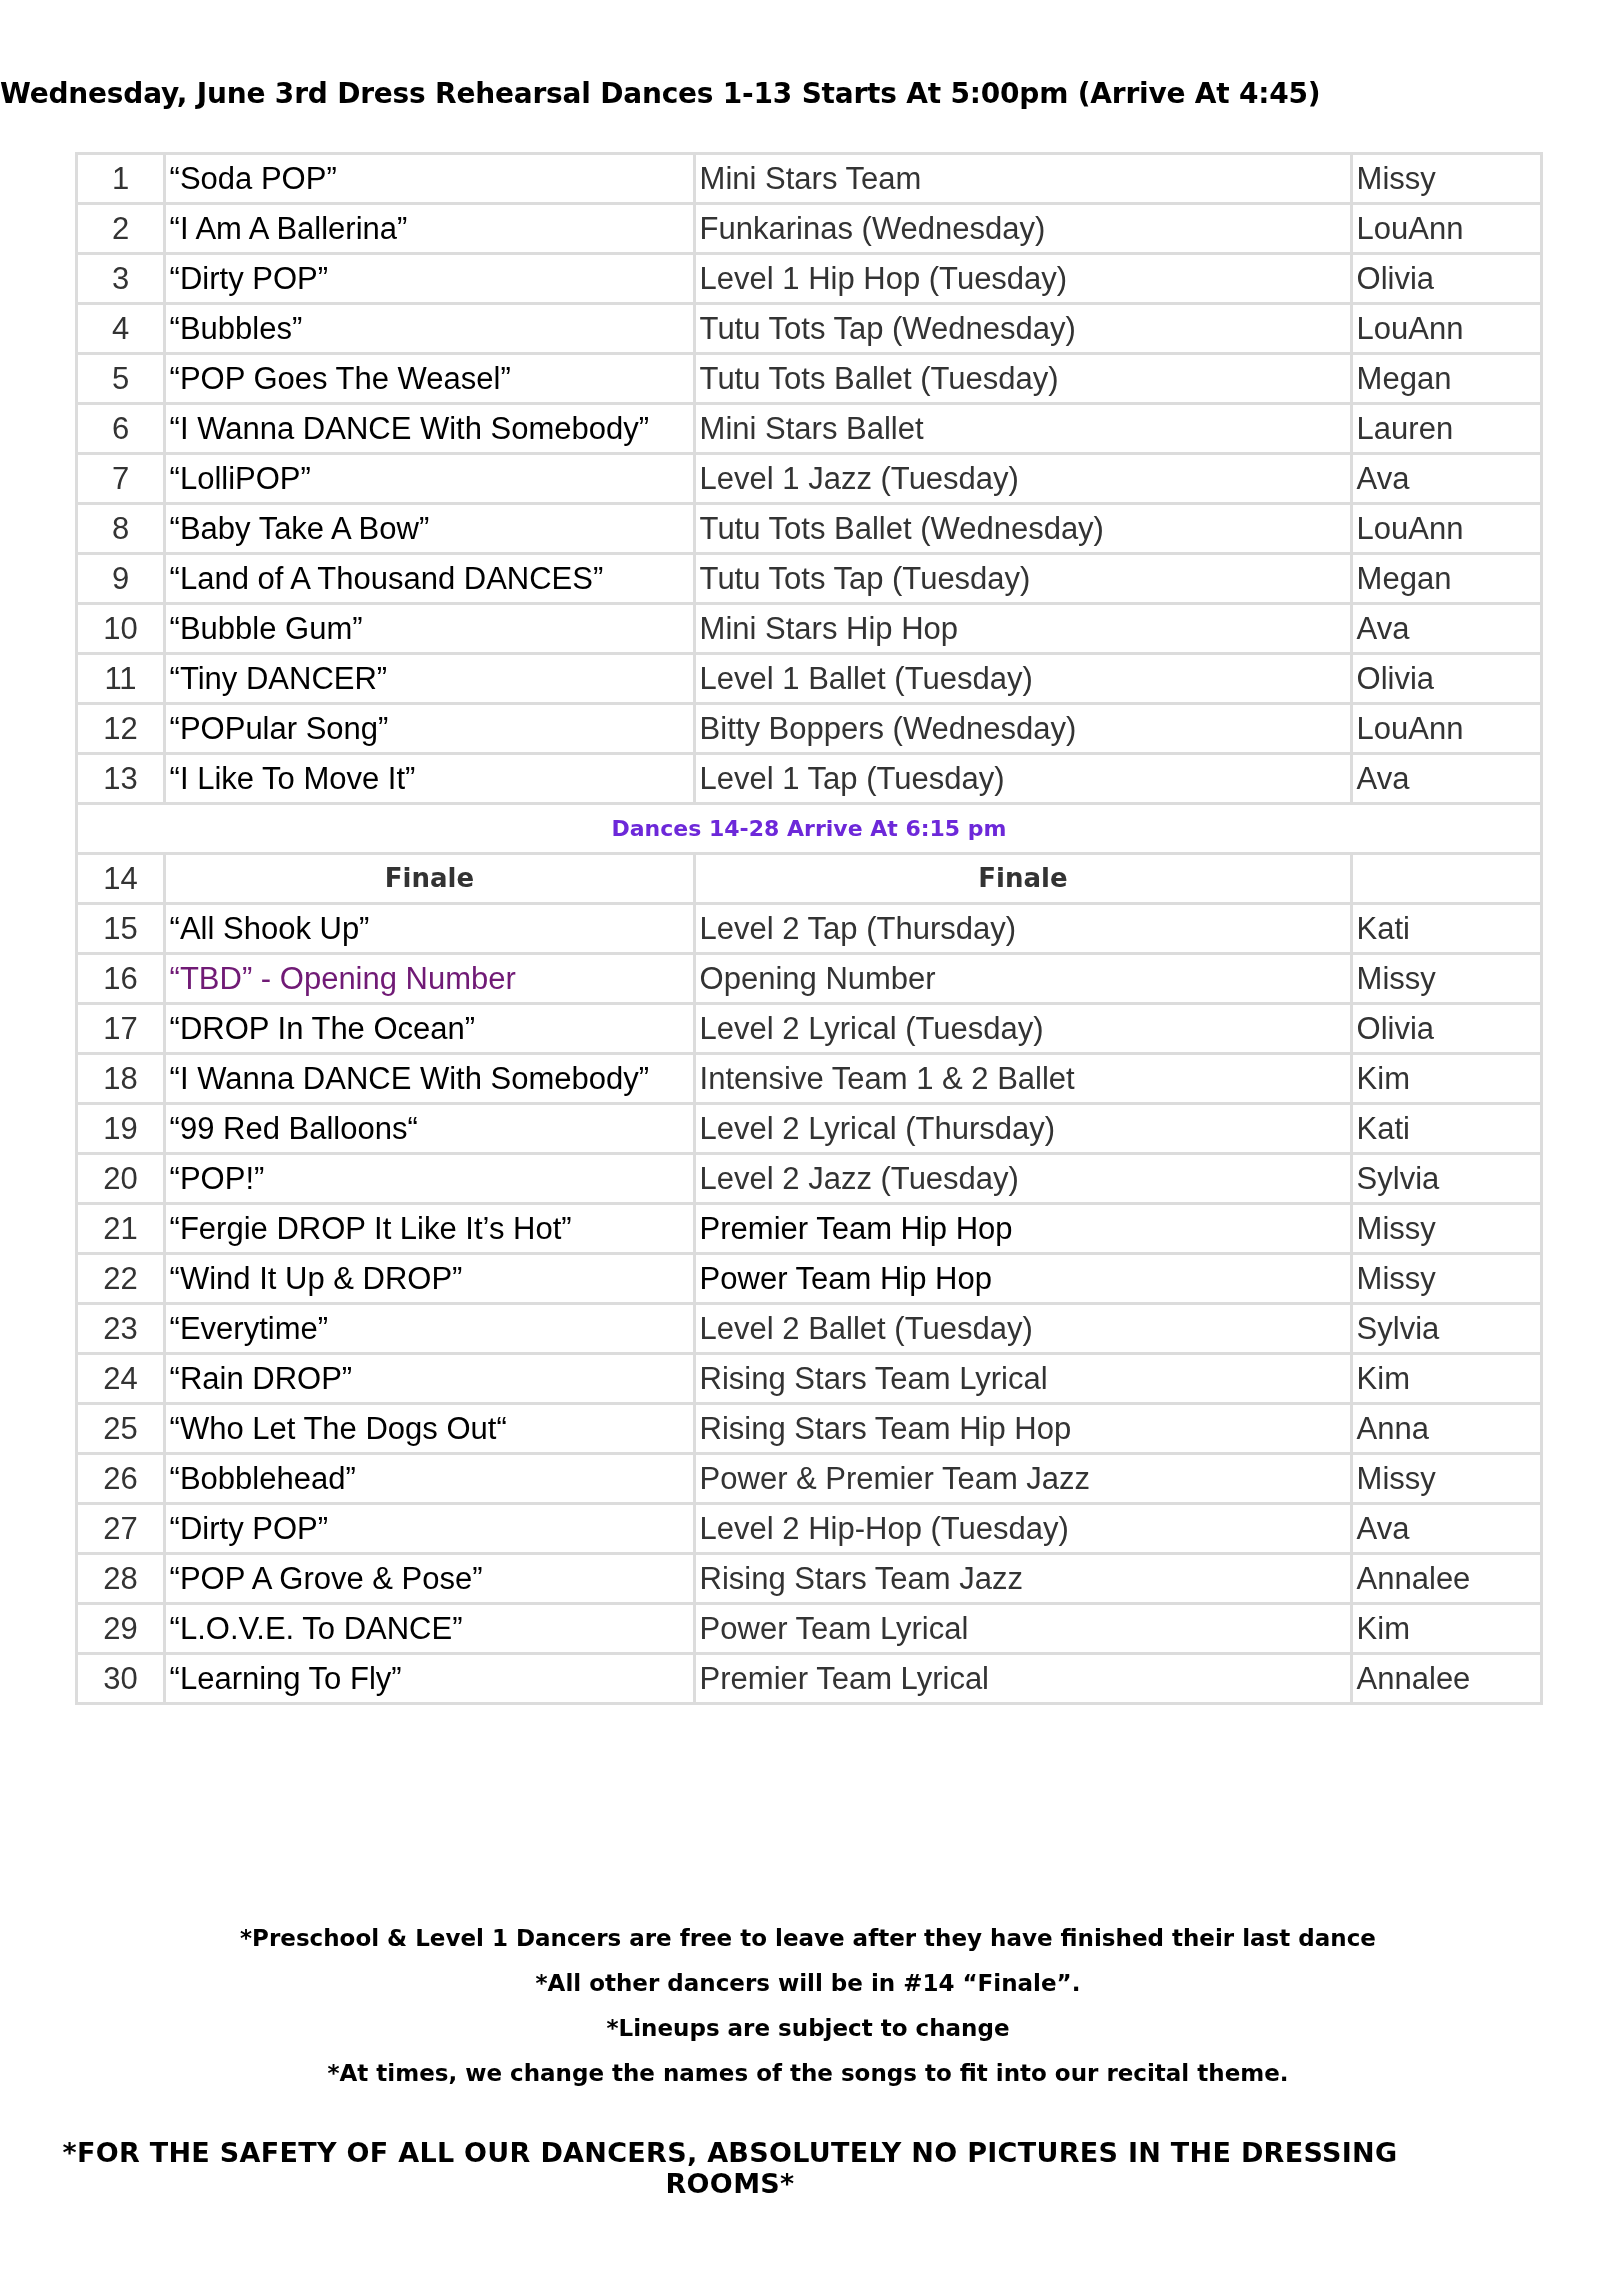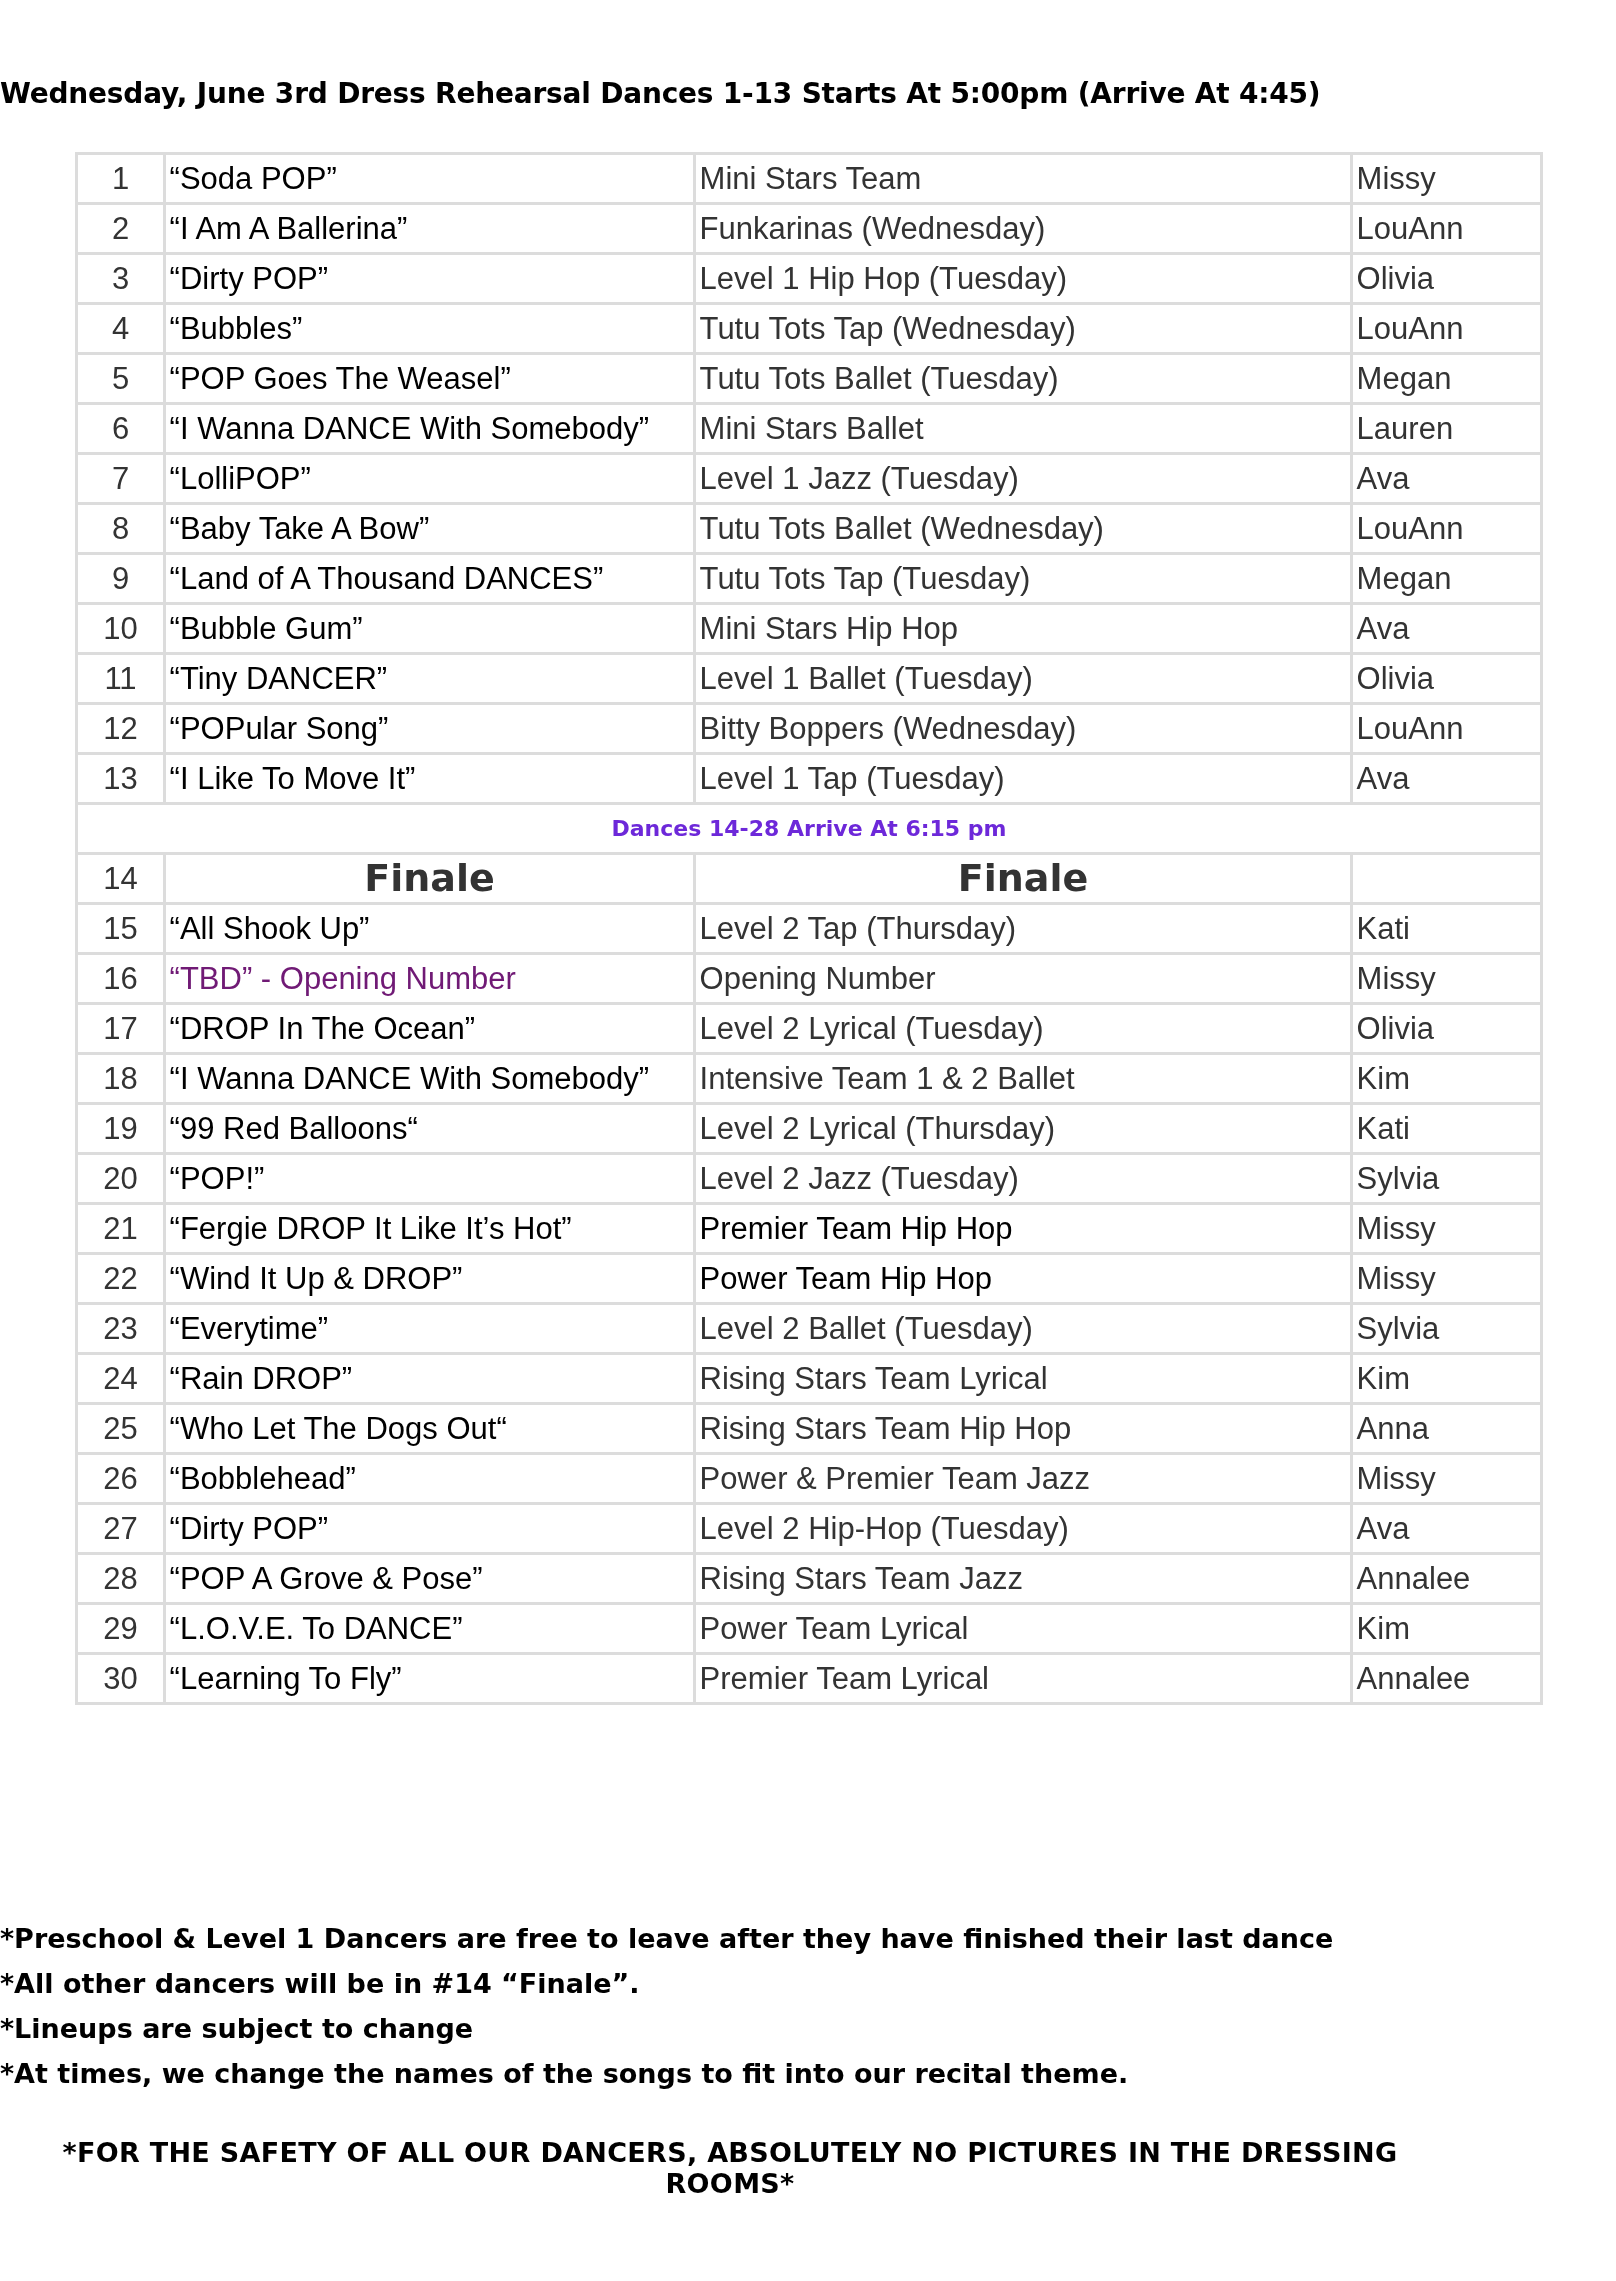--- a/index.html
+++ b/index.html
@@ -64,33 +64,33 @@
       font-family: "DejaVu Sans", sans-serif;
       font-weight: bold;
       font-size: 22px;
       color: #6d28d9;
       padding: 0;
     }
     .schedule td.finale {
       text-align: center;
       font-family: "DejaVu Sans", sans-serif;
       font-weight: bold;
-      font-size: 38px;
+      font-size: 26px;
       color: #333;
       padding: 0;
     }
     .notes {
       position: absolute;
       left: 0;
       top: 1916px;
       width: 1616px;
-      text-align: left;
-      font-family: "DejaVu Sans", sans-serif;
-      font-weight: bold;
-      font-size: 27px;
+      text-align: center;
+      font-family: "DejaVu Sans", sans-serif;
+      font-weight: bold;
+      font-size: 23px;
       color: #000;
     }
     .notes .note {
       height: 45px;
       line-height: 45px;
     }
     .safety {
       position: absolute;
       left: 0;
       top: 2137px;

